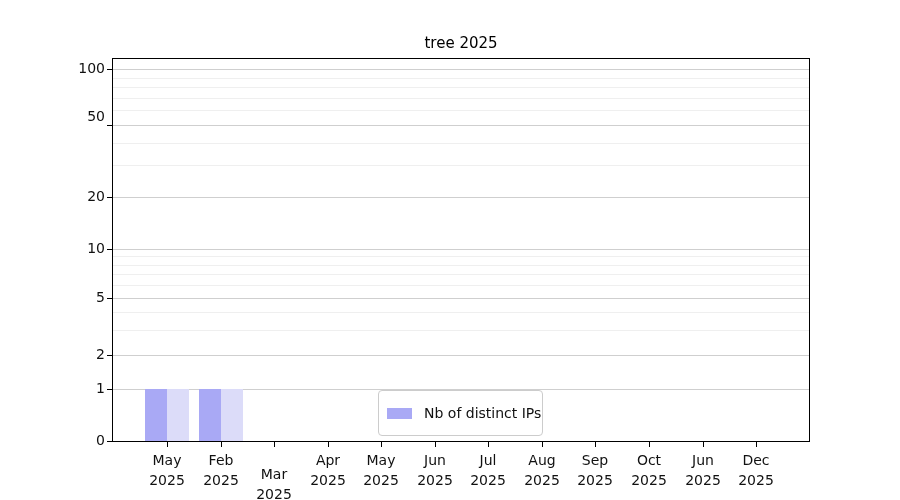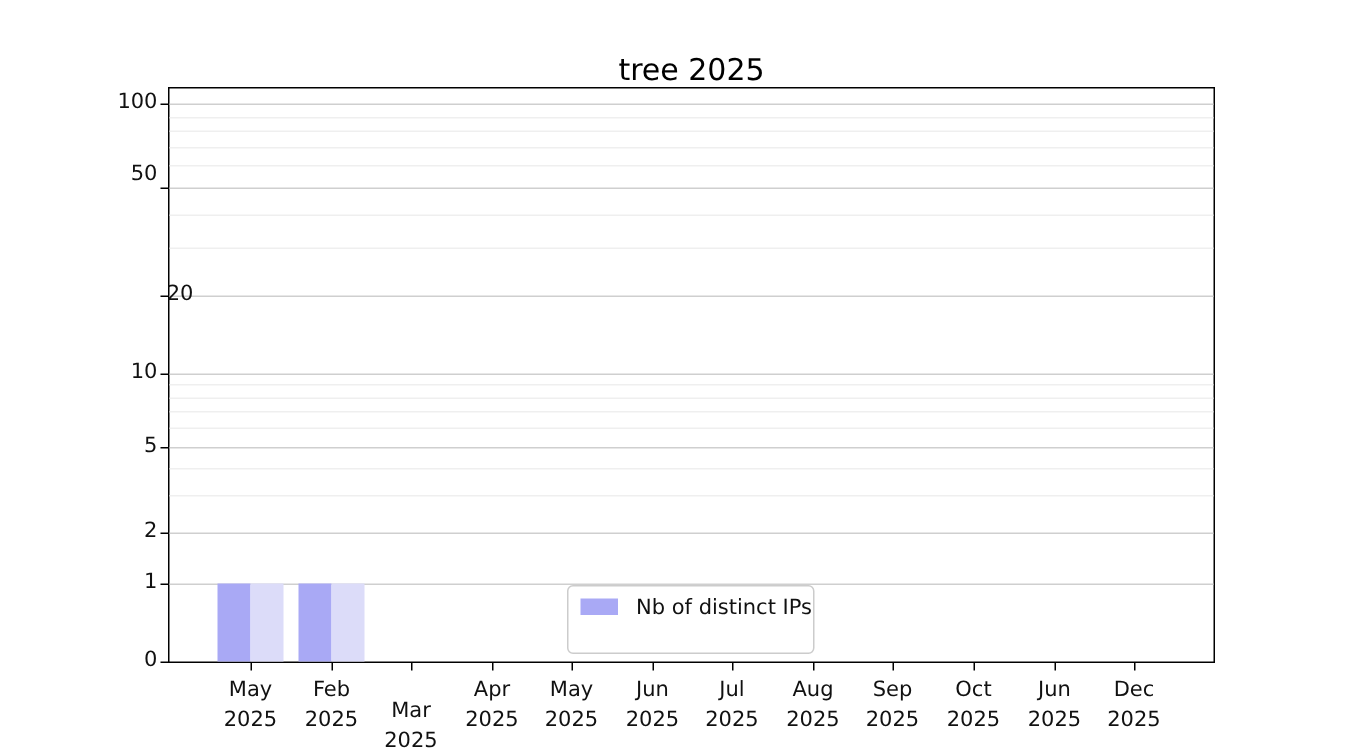--- a/index.html
+++ b/index.html
@@ -2,21 +2,21 @@
 <html><head>
 <meta charset="utf-8">
 <style>
   html,body { margin:0; padding:0; background:#ffffff; }
   .figure {
     position:relative; width:900px; height:500px; background:#ffffff;
     font-family:"DejaVu Sans", sans-serif; color:#111; overflow:hidden;
   }
   .chart-title {
     position:absolute; left:112px; top:34px; width:698px;
-    text-align:center; font-size:20px; color:#000;
+    text-align:center; font-size:15px; color:#000;
   }
   .plot-area {
     position:absolute; left:112px; top:58px; width:698px; height:384px;
     border:1px solid #000; box-sizing:border-box; background:#fff;
   }
   .gridline { position:absolute; left:0; width:100%; height:1px; }
   .gridline.minor { background:#efefef; }
   .gridline.major { background:#cfcfcf; }
   .bar { position:absolute; }
   .ytick { position:absolute; width:5px; height:1px; background:#000; }
@@ -26,21 +26,21 @@
     font-size:14px; color:#111;
   }
   .xlabel {
     position:absolute; width:80px; text-align:center; font-size:14px;
     color:#111; line-height:20px; white-space:pre-line;
   }
   .legend {
     position:absolute; left:378px; top:390px; width:165px; height:46px;
     box-sizing:border-box; background:rgba(255,255,255,0.85);
     border:1px solid #cccccc; border-radius:4px;
-    display:flex; flex-direction:column; justify-content:flex-start;
+    display:flex; flex-direction:column; justify-content:center;
     padding:4px 8px; gap:2px; z-index:5;
   }
   .legend-row { display:flex; align-items:center; height:19px; }
   .legend-swatch { width:25px; height:11px; margin-right:12px; flex:0 0 auto; }
   .legend-label { font-size:14px; white-space:nowrap; }
 </style>
 </head>
 <body>
 
 <div class="figure">
@@ -69,21 +69,21 @@
       <div class="bar" style="left: 54px; top: 330px; width: 22px; height: 52px; background: rgb(220, 220, 249);"></div>
       <div class="bar" style="left: 86px; top: 330px; width: 22px; height: 52px; background: rgb(169, 169, 245);"></div>
       <div class="bar" style="left: 108px; top: 330px; width: 22px; height: 52px; background: rgb(220, 220, 249);"></div>
     </div>
   <div id="axes-decorations">
       <div class="ytick" style="left: 107px; top: 69px;"></div>
       <div class="ylabel" style="top: 60px;">100</div>
       <div class="ytick" style="left: 107px; top: 125px;"></div>
       <div class="ylabel" style="top: 108px;">50</div>
       <div class="ytick" style="left: 107px; top: 197px;"></div>
-      <div class="ylabel" style="top: 188px; padding-left: 24px;">20</div>
+      <div class="ylabel" style="top: 188px;">20</div>
       <div class="ytick" style="left: 107px; top: 249px;"></div>
       <div class="ylabel" style="top: 240px;">10</div>
       <div class="ytick" style="left: 107px; top: 298px;"></div>
       <div class="ylabel" style="top: 289px;">5</div>
       <div class="ytick" style="left: 107px; top: 355px;"></div>
       <div class="ylabel" style="top: 346px;">2</div>
       <div class="ytick" style="left: 107px; top: 389px;"></div>
       <div class="ylabel" style="top: 380px;">1</div>
       <div class="ytick" style="left: 107px; top: 441px;"></div>
       <div class="ylabel" style="top: 432px;">0</div>

